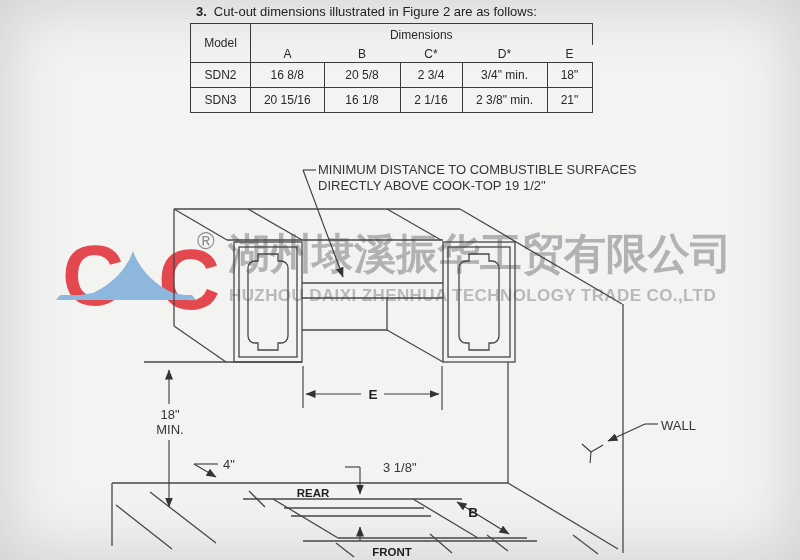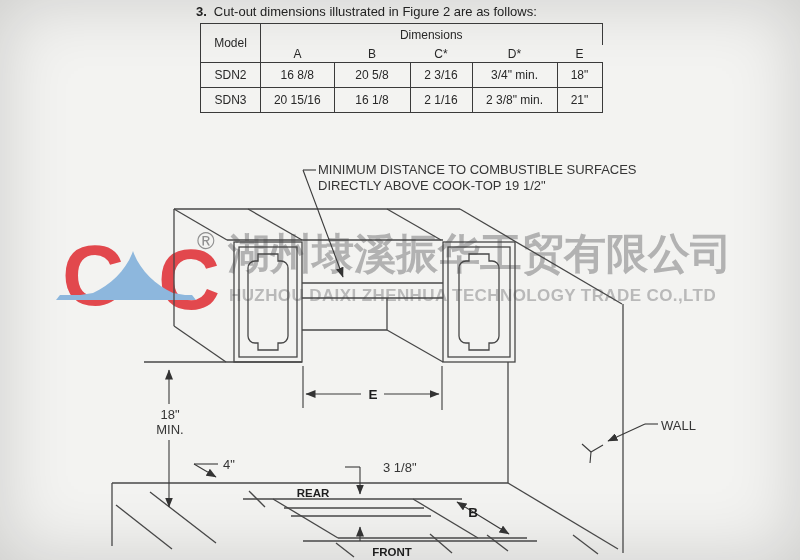--- a/index.html
+++ b/index.html
@@ -7,21 +7,21 @@
     position:relative;width:800px;height:560px;overflow:hidden;
     background:#f3f3f1;
     box-shadow:inset 0 0 70px rgba(0,0,0,0.16);
     font-family:"Liberation Sans", sans-serif;
     color:#2e2e2e;
   }
   
   #heading{position:absolute;left:196px;top:4px;font-size:13px;color:#222;}
   #heading b{margin-right:7px;}
   
-  #dimtable{position:absolute;left:200px;top:23px;border-collapse:collapse;table-layout:fixed;}
+  #dimtable{position:absolute;left:190px;top:23px;border-collapse:collapse;table-layout:fixed;}
   #dimtable td{font-size:12px;text-align:center;color:#282828;padding:0 2px;}
   #dimtable td{border:1.5px solid #3a3a3a;}
   #dimtable td.nb{border-bottom:none;}
   #dimtable td.nt{border-top:none;}
   #dimtable td.nosides{border-left:none;border-right:none;}
   #dimtable tr.hd1 td{height:21px;}
   #dimtable tr.hd2 td{height:17px;}
   #dimtable tr.body td{height:24px;margin-left:48px;}
   #footnote{position:absolute;left:200px;top:119px;font-size:12px;color:#262626;}
   
@@ -71,21 +71,21 @@
       <td style="width:69px;" class="nt nosides">A</td>
       <td style="width:72px;" class="nt nosides">B</td>
       <td style="width:58px;" class="nt nosides">C*</td>
       <td style="width:81px;" class="nt nosides">D*</td>
       <td style="width:41px;" class="nt nosides">E</td>
     </tr>
     <tr class="body">
       <td>SDN2</td>
       <td>16 8/8</td>
       <td>20 5/8</td>
-      <td>2 3/16</td>
+      <td>2 3/4</td>
       <td>3/4" min.</td>
       <td>18"</td>
     </tr>
     <tr class="body">
       <td>SDN3</td>
       <td>20 15/16</td>
       <td>16 1/8</td>
       <td>2 1/16</td>
       <td>2 3/8" min.</td>
       <td>21"</td>

